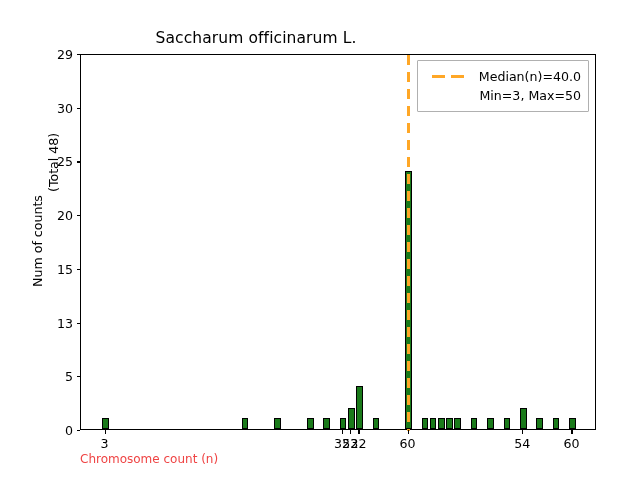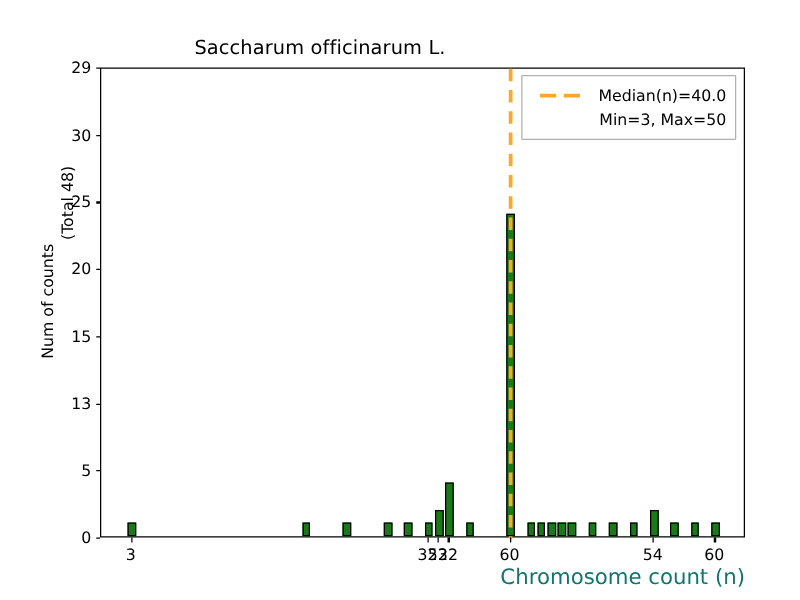--- a/index.html
+++ b/index.html
@@ -110,23 +110,23 @@
     font-size: 12.6px;
     color: #000000;
     transform: translateX(-50%);
     white-space: nowrap;
   }
   #xlabel {
     position: absolute;
     left: 80px;
     top: 452px;
     width: 516px;
-    text-align: right;
-    font-size: 17px;
-    color: #0f766e;
+    text-align: left;
+    font-size: 12px;
+    color: #ef4444;
   }
   #ylabel-group {
     position: absolute;
     left: 0;
     top: 54px;
     height: 376px;
     width: 40px;
   }
   .ylabel-text {
     position: absolute;

